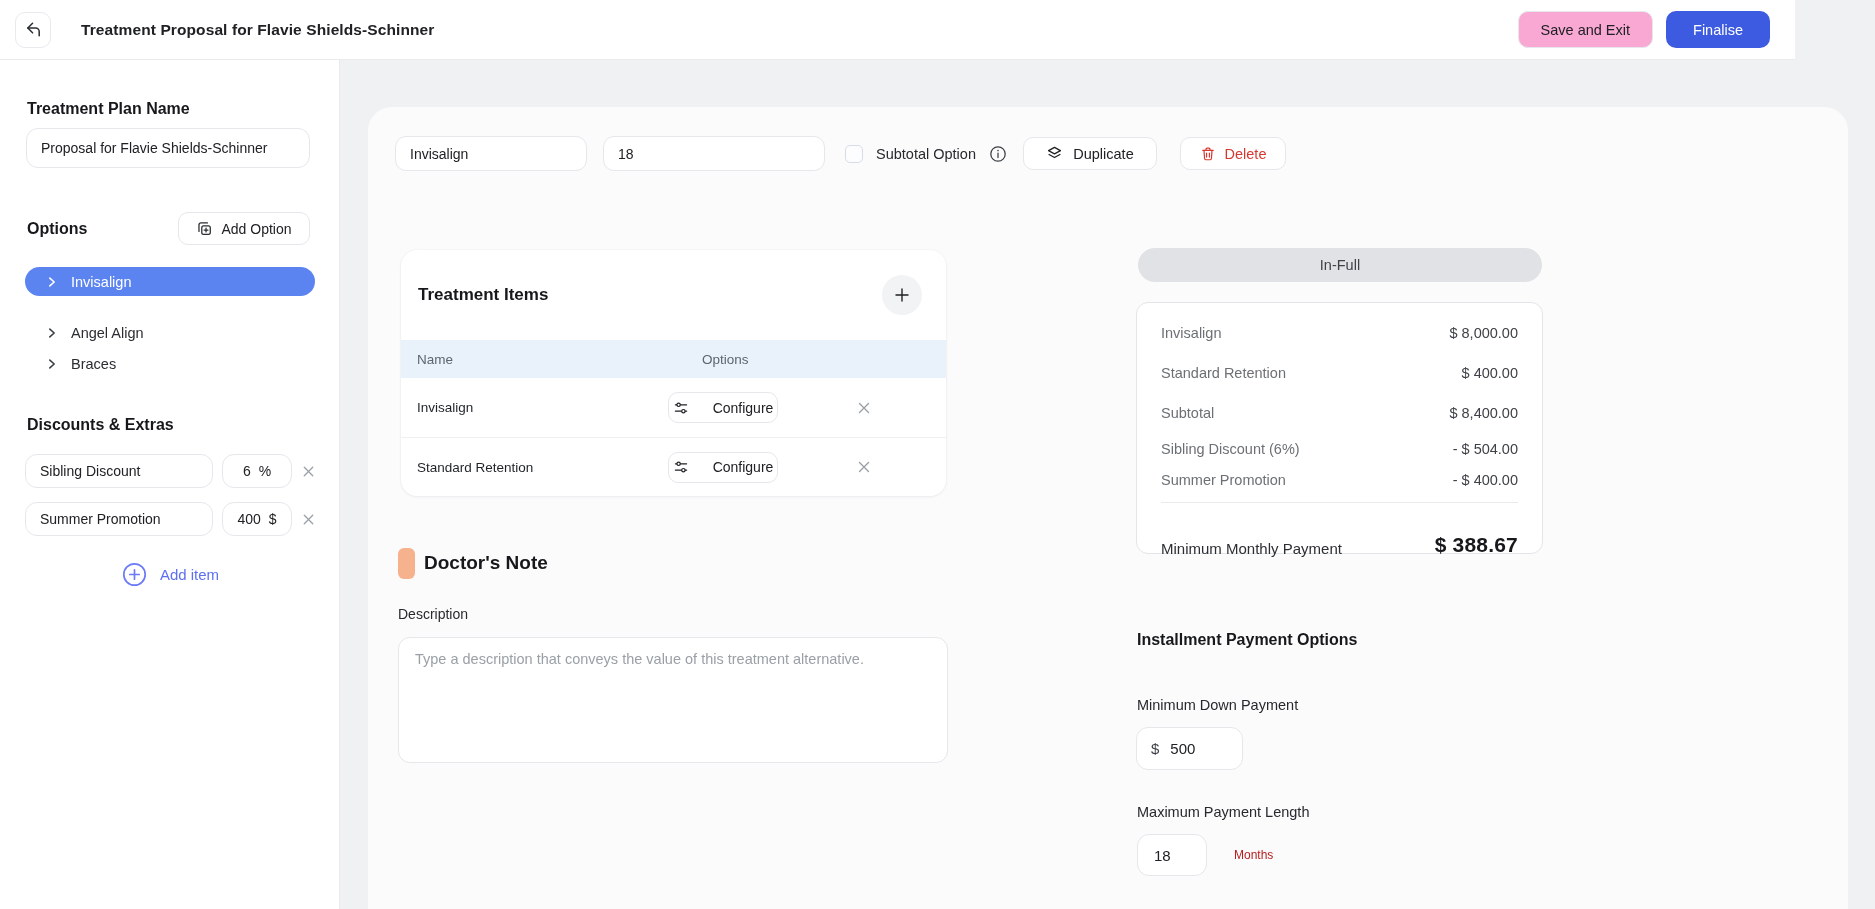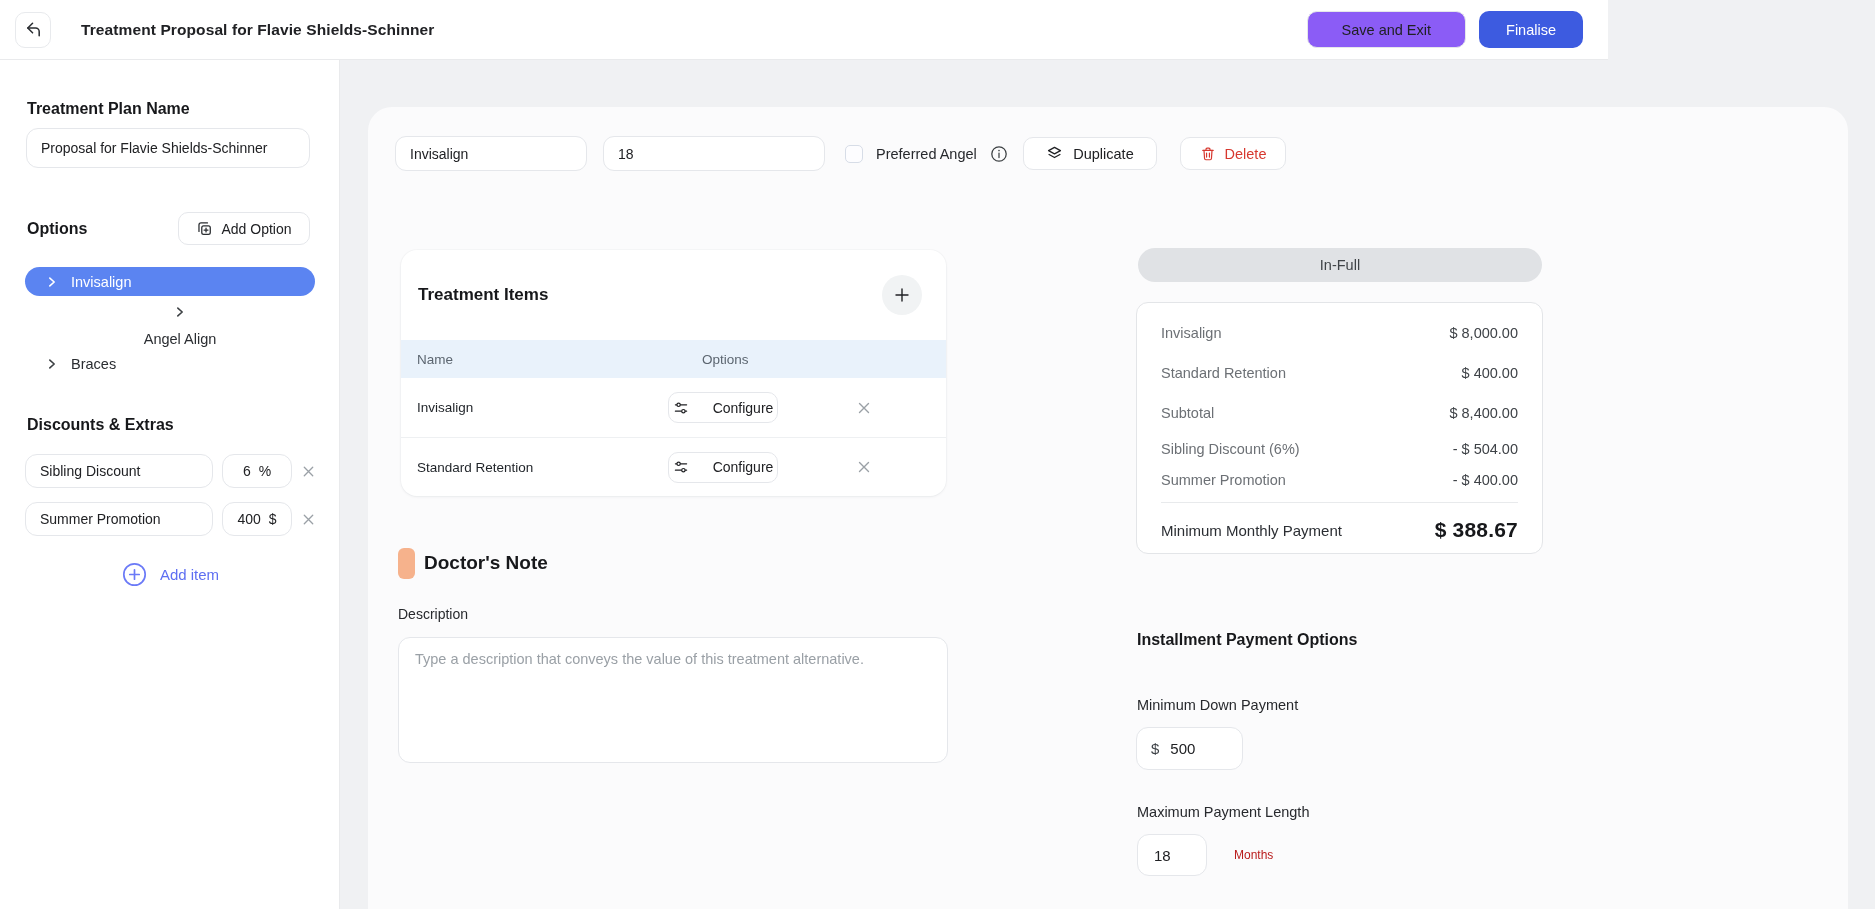--- a/index.html
+++ b/index.html
@@ -9,36 +9,36 @@
     background:#F0F1F3;
     color:#1F2328;
     position:relative;
     overflow:hidden;
     -webkit-font-smoothing:antialiased;
   }
   svg { display:block; }
 
   
   .topbar {
-    position:absolute; top:0; left:0; width:1608px; height:60px;
+    position:absolute; top:0; left:0; width:1795px; height:60px;
     background:#fff; border-bottom:1px solid #E9EAEC;
     display:flex; align-items:center; z-index:5;
   }
   .back-btn {
     width:36px; height:36px; margin-left:15px;
     border:1px solid #E8EAED; border-radius:10px; background:#fff;
     display:flex; align-items:center; justify-content:center; cursor:pointer;
   }
   .topbar-title { margin-left:30px; font-size:15.5px; font-weight:700; color:#202124; letter-spacing:.1px; }
   .topbar-actions { margin-left:auto; display:flex; align-items:center; gap:13px; margin-right:25px; }
   .btn {
     height:37px; border-radius:10px; display:flex; align-items:center; justify-content:center;
     font-size:14.5px; cursor:pointer; border:1px solid transparent; font-family:inherit;
   }
-  .btn-outline { background:#8b5cf6; border-color:#E5E7EA; color:#202124; padding:0 34px; font-weight:500;margin-left:43px; }
+  .btn-outline { background:#f9a8d4; border-color:#E5E7EA; color:#202124; padding:0 22px; font-weight:500;margin-left:43px; }
   .btn-primary { background:#3D5BE0; color:#fff; padding:0 26px; font-weight:500; }
 
   
   .sidebar {
     position:absolute; top:60px; left:0; width:340px; bottom:0;
     background:#fff; border-right:1px solid #E9EAEC; z-index:4;
   }
   .sb-heading { position:absolute; left:27px; font-size:16px; font-weight:700; color:#17181B; }
   .tpn-label { top:40px; }
   .tpn-input {
@@ -53,21 +53,21 @@
     display:flex; align-items:center; justify-content:center; gap:8px;
     font-size:14px; color:#202124; cursor:pointer;
   }
   .option-item {
     position:absolute; left:25px; width:290px; height:29px;
     display:flex; align-items:center; gap:12px; padding-left:20px;
     font-size:14.5px; color:#2A2D31; border-radius:15px; cursor:pointer;
   }
   .option-item.selected { background:#5B84F1; color:#fff; }
   .opt-0 { top:207px; }
-  .opt-1 { top:245px;flex-direction:column; }
+  .opt-1 { top:258px; }
   .opt-2 { top:289px; }
   .de-label { top:356px; }
   .disc-row { position:absolute; left:25px; width:292px; height:34px; display:flex; align-items:center; }
   .disc-0 { top:394px; }
   .disc-1 { top:442px; }
   .disc-name {
     width:188px; height:34px; border:1px solid #E5E7EB; border-radius:12px; background:#fff;
     font-size:14px; color:#202124; padding:0 14px; font-family:inherit; outline:none;
   }
   .disc-val {
@@ -164,21 +164,21 @@
     position:absolute; left:768px; top:195px; width:407px; height:252px;
     background:#fff; border:1px solid #E3E5E8; border-radius:12px;
     padding:10px 24px 0 24px;
   }
   .sum-row { display:flex; align-items:center; justify-content:space-between; }
   .sum-row .lbl { font-size:14.5px; color:#6C7075; }
   .sum-row .val { font-size:14.5px; color:#3E4247; }
   .sum-row.big { height:40px; }
   .sum-row.small { height:31px; }
   .sum-div { border-top:1px solid #E8EAEC; margin-top:7px; }
-  .sum-total { display:flex; align-items:center; justify-content:space-between; height:54px; }
+  .sum-total { display:flex; align-items:flex-end; justify-content:space-between; height:54px; }
   .sum-total .lbl { font-size:15px; color:#2B2E33; }
   .sum-total .val { font-size:21px; font-weight:700; color:#17181B; letter-spacing:.2px; }
 
   .ipo-title { position:absolute; left:769px; top:524px; font-size:16px; font-weight:700; color:#17181B; }
   .field-label { position:absolute; font-size:14.5px; color:#27292D; }
   .mdp-label { left:769px; top:590px; }
   .mdp-input {
     position:absolute; left:768px; top:620px; width:107px; height:43px;
     background:#fff; border:1px solid #E5E7EB; border-radius:12px;
     display:flex; align-items:center; padding:0 14px; gap:11px; cursor:text;
@@ -293,21 +293,21 @@
   </div>
 </aside>
 
 <main class="main">
   <section class="main-card">
 
     <input class="name-input" type="text" value="Invisalign" style="">
     <input class="dur-input" type="text" value="18" style="">
     <div class="pref-group">
       <span class="checkbox"></span>
-      <span class="pref-label">Preferred Angel</span>
+      <span class="pref-label">Subtotal Option</span>
       <span class="info-icon">
         <svg width="18" height="18" viewBox="0 0 20 20" fill="none" stroke="#3C4043" stroke-width="1.4" stroke-linecap="round">
             <circle cx="10" cy="10" r="8"></circle>
             <path d="M10 9 V14"></path>
             <circle cx="10" cy="6.2" r="0.9" fill="#3C4043" stroke="none"></circle>
           </svg>
       </span>
     </div>
     <button class="dup-btn">
       <span>

